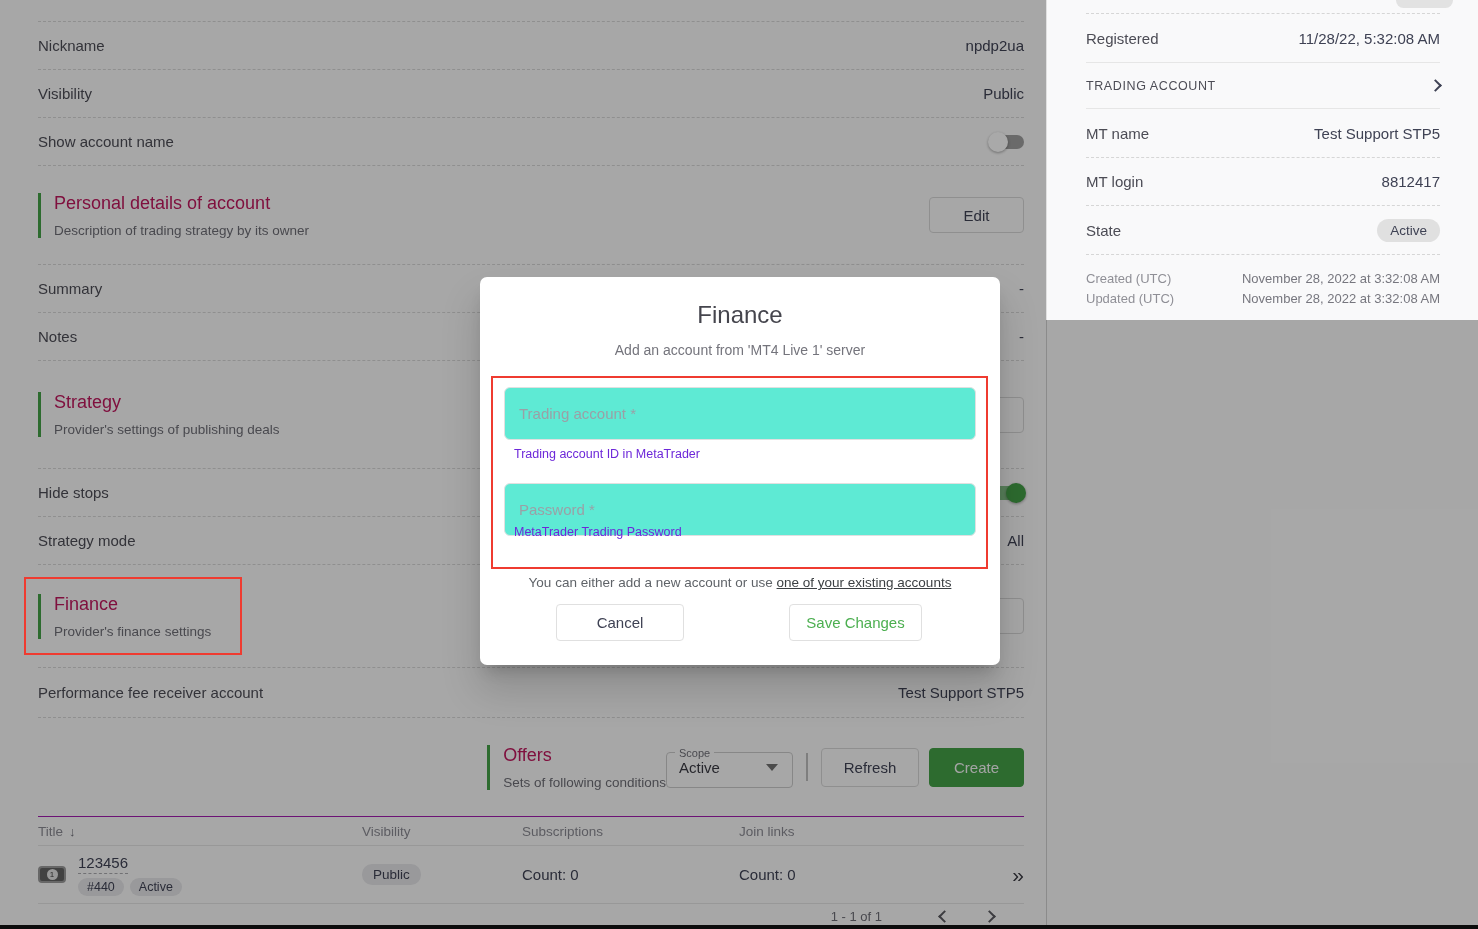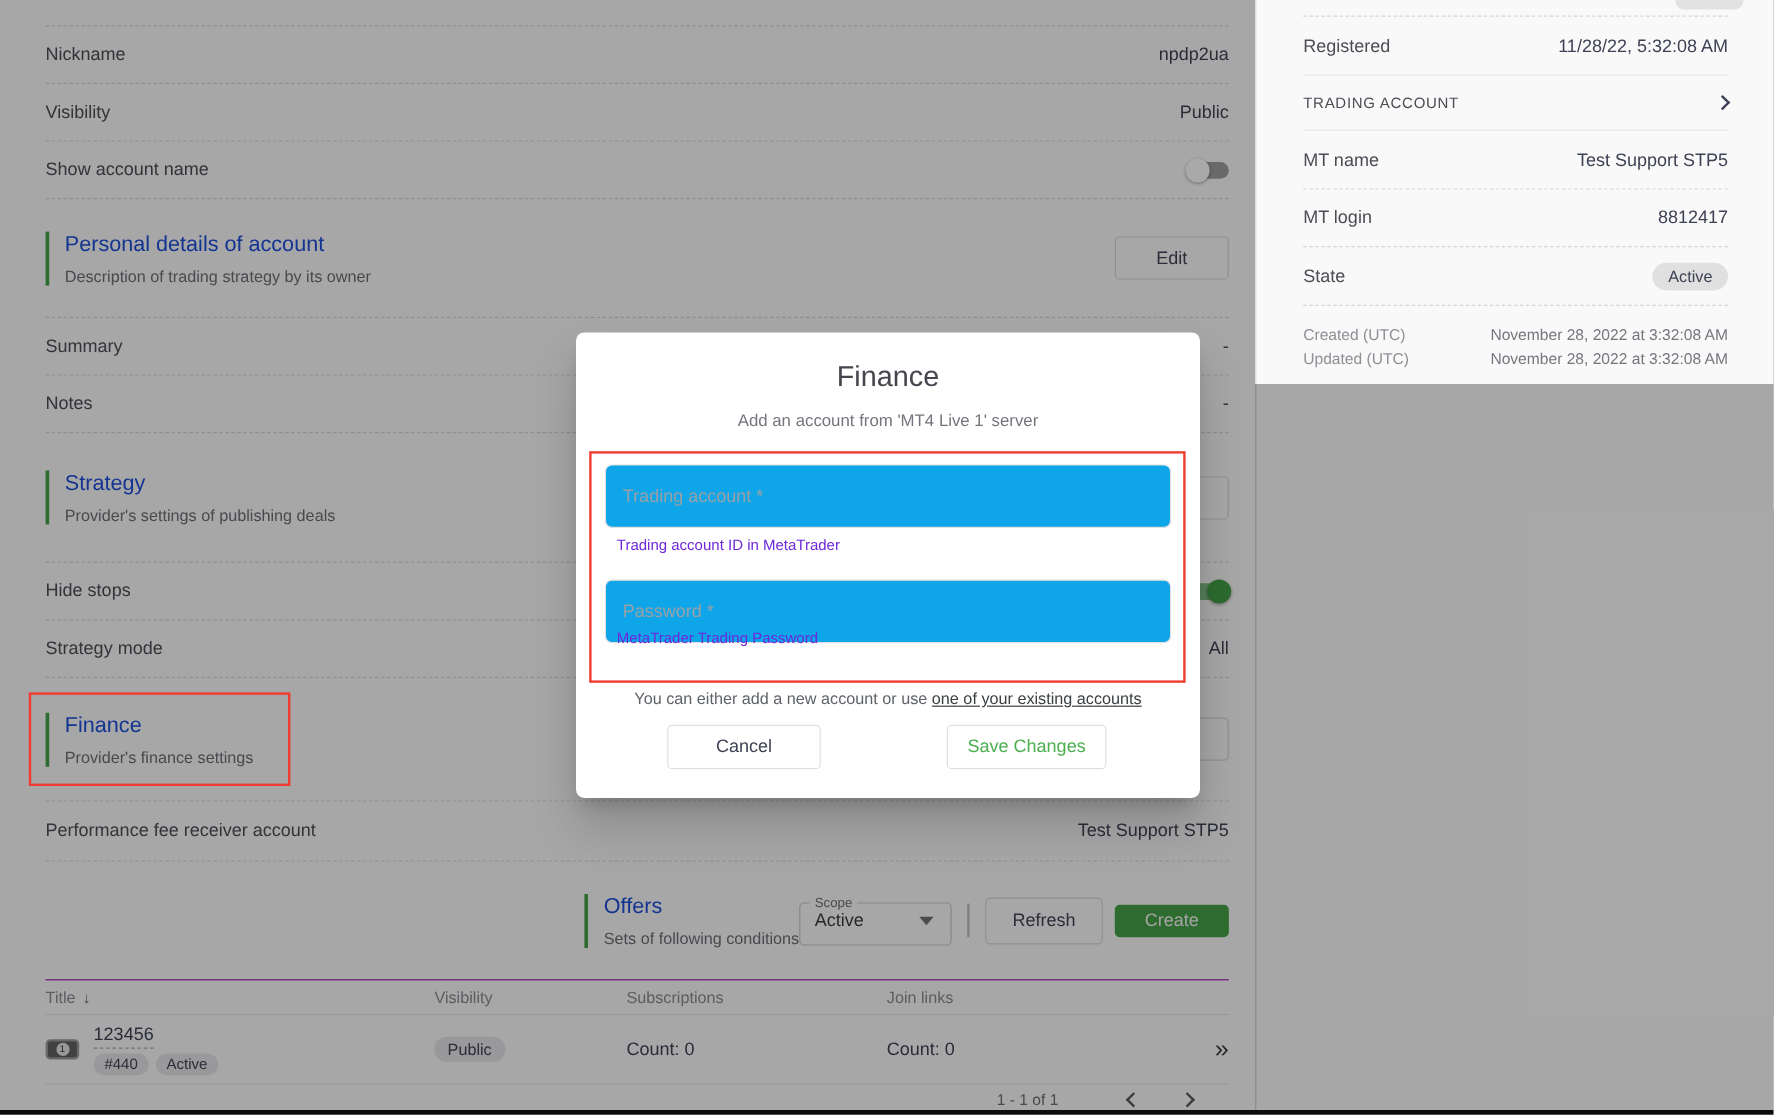--- a/index.html
+++ b/index.html
@@ -17,21 +17,21 @@
          border-bottom:1px dashed #d6d6d6; }
   .row .lbl { color:#4c4c55; }
   .row .val { color:#3f4254; }
   .section { display:flex; align-items:center; justify-content:space-between;
              border-bottom:1px dashed #d6d6d6; }
   .sec-personal { height:99px; }
   .sec-strategy { height:108px; }
   .sec-finance  { height:103px; }
   .sec-offers   { height:99px; border-bottom:1px solid #a21caf;justify-content:flex-end; }
   .sec-left { border-left:3px solid #43a047; padding-left:13px; }
-  .sec-title { font-size:18px; color:#1d4ed8; }
+  .sec-title { font-size:18px; color:#be185d; }
   .sec-sub { font-size:13.5px; color:#6d6d75; margin-top:9px; }
   .btn { display:flex; align-items:center; justify-content:center;
          border:1px solid #d6d6d6; border-radius:4px; background:#fafafa;
          font-size:15px; color:#3f4254; cursor:pointer; }
   .btn-edit { width:95px; height:36px; }
   
   .toggle { position:relative; width:34px; height:20px; }
   .toggle .track { position:absolute; left:0; top:3px; width:34px; height:14px; border-radius:7px; }
   .toggle .knob { position:absolute; top:0; width:20px; height:20px; border-radius:50%;
                   box-shadow:0 1px 3px rgba(0,0,0,.35); }
@@ -44,21 +44,21 @@
   .scope-field { width:127px; height:41px; border:1px solid #c9c9c9; border-radius:4px;
                  position:relative; background:transparent; }
   .scope-field legend { font-size:11px; color:#6d6d75; margin-left:8px; padding:0 4px; }
   .scope-inner { display:flex; align-items:center; justify-content:space-between;
                  padding:0 14px 6px 12px; }
   .scope-value { font-size:15px; color:#3a3a42; }
   .caret-down { width:0; height:0; border-left:6px solid transparent; border-right:6px solid transparent;
                 border-top:7px solid #707070; }
   .pipe-divider { width:2px; height:28px; background:#bdbdbd; margin:0 13px 0 13px; }
   .btn-refresh { width:98px; height:39px; }
-  .btn-create { width:95px; height:27px; background:#43a047; border:1px solid #43a047; color:#f5f5f5; }
+  .btn-create { width:95px; height:39px; background:#43a047; border:1px solid #43a047; color:#f5f5f5; }
   
   .tbl-grid { display:grid; grid-template-columns:324px 160px 217px 1fr 40px; align-items:center; }
   .tbl-head { height:29px; color:#8a8a92; font-size:13.5px; border-bottom:1px solid #e3e3e3; }
   .tbl-head .th { display:flex; align-items:center; gap:6px; }
   .sort-arrow { font-size:13px; color:#6d6d75; }
   .tbl-row { height:58px; border-bottom:1px solid #e3e3e3; }
   .cell-title { display:flex; align-items:center; gap:12px; }
   .banknote { width:28px; height:17px; background:#616161; border:2px solid #9a9a9a; border-radius:4px;
               display:flex; align-items:center; justify-content:center; }
   .banknote .coin { width:11px; height:11px; border-radius:50%; background:#e3e3e3;
@@ -100,21 +100,21 @@
   .sb-meta .val { color:#76767e; }
   .partial-pill { position:absolute; top:-7px; left:349px; width:57px; height:15px;
                   border-radius:8px; background:#e2e2e2; }
   
   .modal { position:absolute; left:480px; top:277px; width:520px; height:388px; background:#fff;
            border-radius:7px; z-index:30;
            box-shadow:0 11px 15px -7px rgba(0,0,0,.2), 0 24px 38px 3px rgba(0,0,0,.14); }
   .modal-title { text-align:center; margin-top:24px; font-size:24px; color:#45454d; }
   .modal-sub { text-align:center; margin-top:13px; font-size:14px; color:#74747c; }
   .m-input { position:absolute; left:24px; width:472px; height:53px; border:1px solid #e0e0e0;
-             border-radius:6px; background:#0ea5e9; padding:0 14px; font-size:15px; color:#3f4254;
+             border-radius:6px; background:#5eead4; padding:0 14px; font-size:15px; color:#3f4254;
              font-family:"Liberation Sans", sans-serif; outline:none; }
   .m-input::placeholder { color:#9aa0a6; opacity:1; }
   .m-helper { position:absolute; left:34px; font-size:12.5px; color:#6d28d9; }
   .m-hint { position:absolute; top:298px; width:100%; text-align:center; font-size:13.5px; color:#5f6368; }
   .m-hint a { color:#3c4043; text-decoration:underline; cursor:pointer; }
   .m-btn { position:absolute; top:327px; height:37px; display:flex; align-items:center; justify-content:center;
            border:1px solid #e0e0e0; border-radius:4px; background:#fff; font-size:15px; cursor:pointer; }
   .m-cancel { left:76px; width:128px; color:#3f4254; }
   .m-save { left:309px; width:133px; color:#4caf50; }
   

